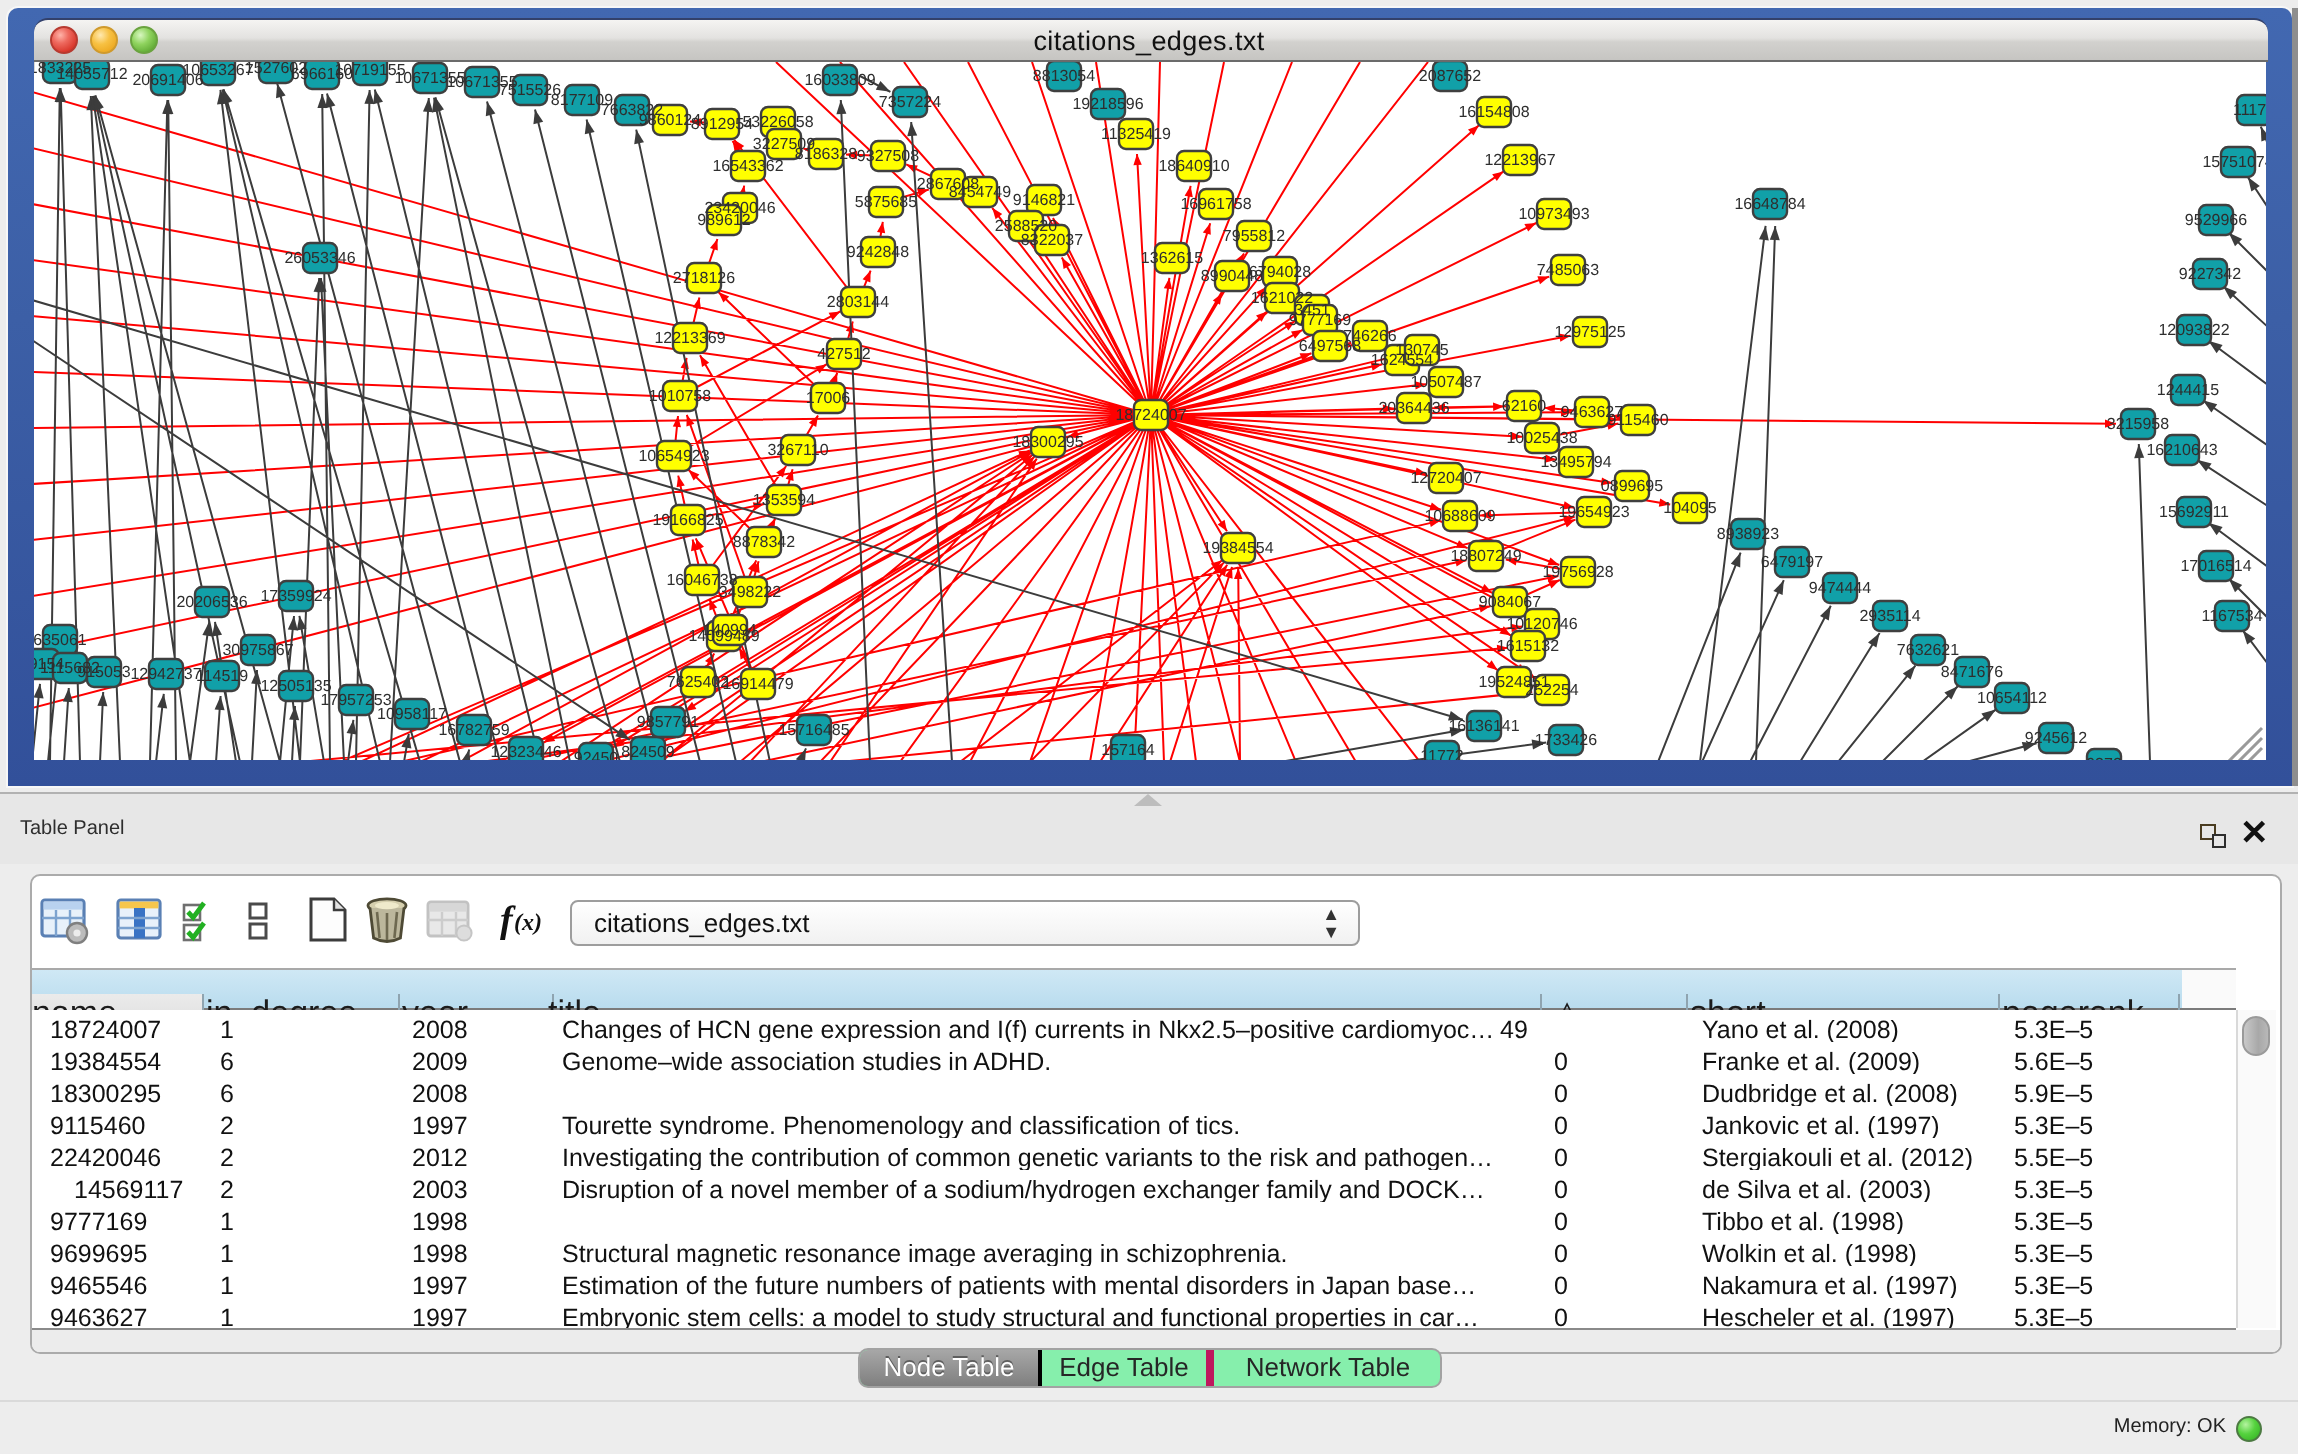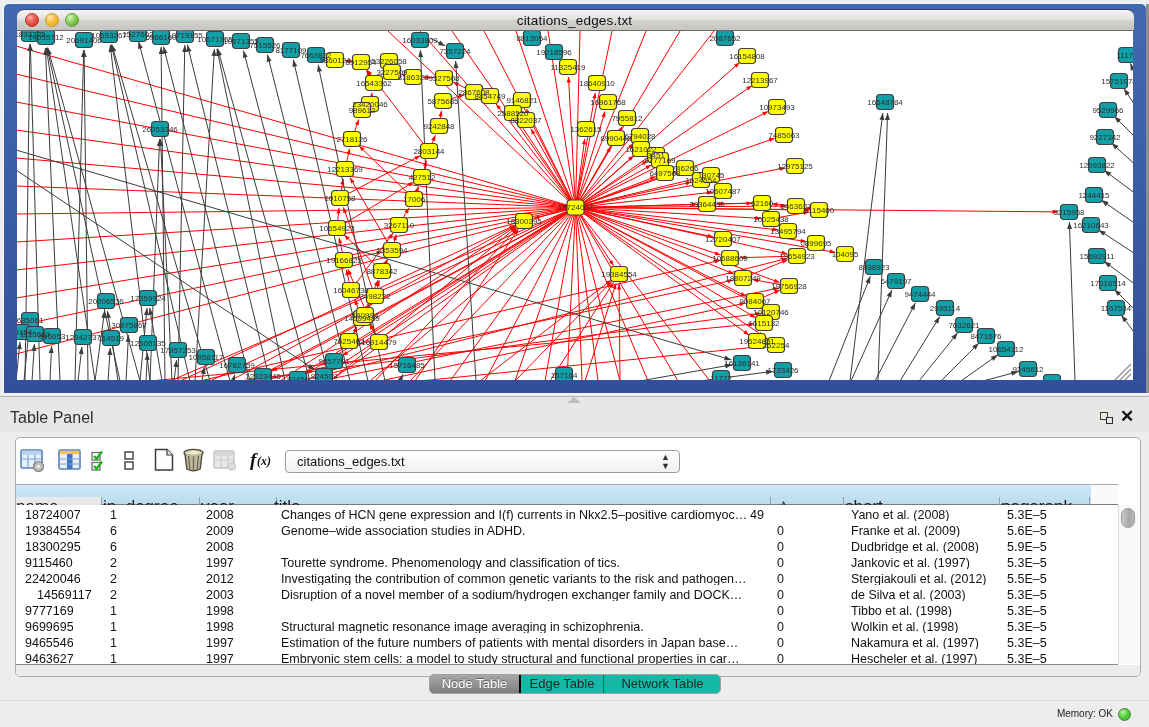--- a/index.html
+++ b/index.html
@@ -9,21 +9,21 @@
 #graystrip{left:1146px;top:4px;width:3px;height:389px;background:#8e8e8e}
 #titlebar{left:17px;top:9px;width:1117px;height:22px;border-radius:7px 7px 0 0;background:linear-gradient(180deg,#f5f4f2 0%,#e3e2e0 45%,#d2d1ce 55%,#c6c5c2 100%);border-top:1px solid #33416b;border-bottom:1px solid #6b6b6b}
 #titletext{left:0;top:13px;width:1149px;text-align:center;font-size:13.5px;color:#111;letter-spacing:.2px}
 .tl{width:14px;height:14px;border-radius:50%;top:13px}
 #tl1{left:25px;background:radial-gradient(circle at 35% 30%,#ffb3a9 0%,#ee6a5f 35%,#d9382c 75%,#b2251c 100%);border:1px solid #b73a30}
 #tl2{left:45px;background:radial-gradient(circle at 35% 30%,#ffe9b0 0%,#f7c143 40%,#eda921 80%,#d28f16 100%);border:1px solid #cf9a2d}
 #tl3{left:65px;background:radial-gradient(circle at 35% 30%,#d8f7c0 0%,#8fd35e 40%,#61ab35 80%,#4c8f28 100%);border:1px solid #6aa33f}
 #canvas{left:17px;top:31px;width:1116px;height:349px;background:#fff;overflow:hidden}
 
 #panelbar{left:0;top:396px;width:1149px;height:36px;background:#e7e7e7;border-top:1px solid #b2b2b2}
-#paneltitle{left:10px;top:409px;font-size:16px;color:#2e2e2e}
+#paneltitle{left:10px;top:409px;font-size:10px;color:#2e2e2e}
 #handle{left:567px;top:397px;width:0;height:0;border-left:7px solid transparent;border-right:7px solid transparent;border-bottom:6px solid #bdbdbd}
 #floaticon1{left:1100px;top:412px;width:8px;height:8px;border:1.6px solid #4a3c20}
 #floaticon2{left:1106px;top:417px;width:7px;height:7px;border:1.6px solid #2e2e2e;background:#e7e7e7}
 #closex{left:1120px;top:406px;font-size:17px;font-weight:bold;color:#111}
 #panelbox{left:15px;top:437px;width:1126px;height:240px;background:#fff;border:1px solid #ababab;border-radius:5px}
 #panelfoot{left:16px;top:665px;width:1124px;height:11px;background:#ececec;border-radius:0 0 4px 4px}
 #combo{left:285px;top:450px;width:395px;height:23px;border:1px solid #9d9d9d;border-radius:4px;background:linear-gradient(180deg,#ffffff,#f1f1f1);font-size:13px;color:#111;line-height:21px;padding-left:11px}
 #combo .arr{position:absolute;right:9px;top:2px;font-size:9px;color:#333;line-height:9px}
 
 #thead{left:16px;top:484px;width:1102px;height:21px;background:linear-gradient(180deg,#cfe8f5,#b9dcee);border-bottom:1px solid #7b7b7b;border-top:1px solid #a9a9a9}
@@ -36,25 +36,25 @@
 #th-short{left:829px;width:155px}
 #th-pr{left:985px;width:89px}
 #theadgap{left:1091px;top:485px;width:27px;height:19px;background:#fafafa}
 .tr{position:absolute;left:16px;width:1102px;height:16px;background:#fff}
 .tr span{position:absolute;top:3px;font-size:12.5px;color:#111;white-space:nowrap}
 #tablebottom{left:16px;top:664px;width:1102px;height:1px;background:#8a8a8a}
 
 #sbar{left:1118px;top:505px;width:20px;height:159px;background:#fafafa;border-left:1px solid #d9d9d9}
 #sthumb{left:1121px;top:508px;width:14px;height:20px;border-radius:7px;background:linear-gradient(90deg,#c9c9c9,#a8a8a8 60%,#b8b8b8);border:1px solid #9a9a9a}
 
-#tabs{left:429px;top:674px;width:292px;height:20px;border:1px solid #a2a2a2;border-radius:5px;background:#14b8a6;font-size:13px;line-height:18px;text-align:center;color:#262626}
+#tabs{left:429px;top:674px;width:292px;height:20px;border:1px solid #a2a2a2;border-radius:5px;background:#86efac;font-size:13px;line-height:18px;text-align:center;color:#262626}
 #tabs .seg{position:absolute;top:0;height:18px}
 #seg1{left:0;width:89px;background:linear-gradient(180deg,#a7a7a7,#7f7f7f);color:#fff;border-radius:4px 0 0 4px;text-shadow:0 -1px 0 #5e5e5e}
 #seg2{left:89px;width:84px;border-left:2px solid #000000}
-#seg3{left:173px;width:118px;border-left:1px solid #be185d}
+#seg3{left:173px;width:118px;border-left:4px solid #be185d}
 
 #statusline{left:0;top:700px;width:1149px;height:1px;background:#dadada}
 #memtext{left:1030px;top:708px;width:83px;text-align:right;font-size:10px;color:#222}
 #memdot{left:1118px;top:708px;width:13px;height:13px;border-radius:50%;background:radial-gradient(circle at 35% 30%,#b4f3a0 0%,#55d23e 45%,#2fae1f 100%);border:1px solid #4c7a42}
 </style></head>
 <body>
 <div class="abs" id="winframe"></div>
 <div class="abs" id="graystrip"></div>
 <div class="abs" id="titlebar"></div>
 <div class="abs tl" id="tl1"></div>

